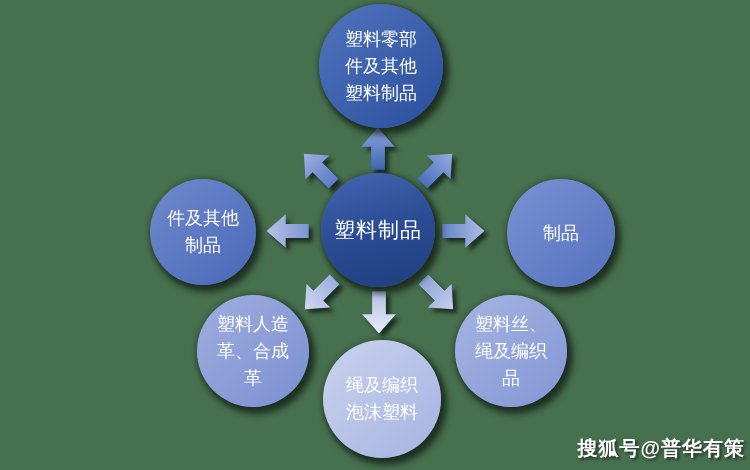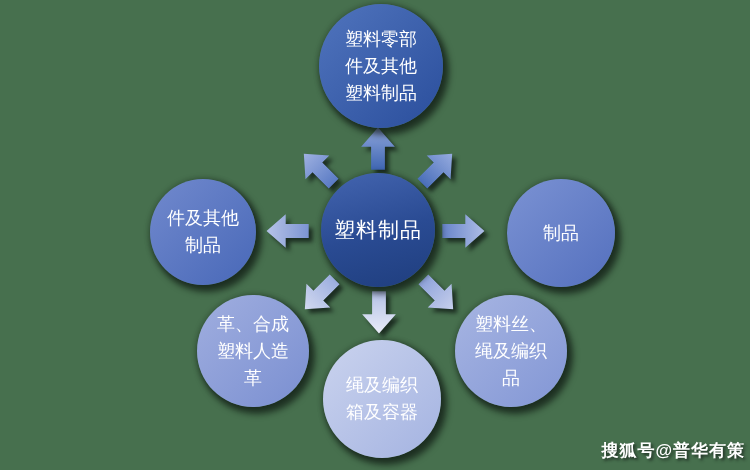--- a/index.html
+++ b/index.html
@@ -47,21 +47,21 @@
   .a-e  { left:440px; top:208px; } .a-e  svg { transform:rotate(90deg); }
   .a-se { left:415px; top:271px; } .a-se svg { transform:rotate(135deg); }
   .a-s  { left:356px; top:289px; } .a-s  svg { transform:rotate(180deg); }
   .a-sw { left:297px; top:271px; } .a-sw svg { transform:rotate(225deg); }
   .a-w  { left:265px; top:208px; } .a-w  svg { transform:rotate(270deg); }
   .a-nw { left:296px; top:146px; } .a-nw svg { transform:rotate(315deg); }
 
   
   .watermark {
     position:absolute; right:5px; bottom:8px;
-    color:#fff; font-size:17px; font-weight:bold; letter-spacing:1px;
+    color:#fff; font-size:20px; font-weight:bold; letter-spacing:1px;
     text-shadow:2px 2px 3px rgba(25,35,28,.85);
   }
   .defs { position:absolute; width:0; height:0; }
 </style>
 </head>
 <body>
 
 <div class="stage">
 
   <svg class="defs" aria-hidden="true">
@@ -167,28 +167,28 @@
     <div class="label">
       <span class="ln">塑料丝、</span>
       <span class="ln">绳及编织</span>
       <span class="ln">品</span>
     </div>
   </div>
 
   <div class="circle c-bottom">
     <div class="label">
       <span class="ln">绳及编织</span>
-      <span class="ln">箱及容器</span>
+      <span class="ln">泡沫塑料</span>
     </div>
   </div>
 
   <div class="circle c-bottomleft">
     <div class="label">
+      <span class="ln">塑料人造</span>
       <span class="ln">革、合成</span>
-      <span class="ln">塑料人造</span>
       <span class="ln">革</span>
     </div>
   </div>
 
   <div class="circle c-left">
     <div class="label">
       <span class="ln">件及其他</span>
       <span class="ln">制品</span>
     </div>
   </div>

